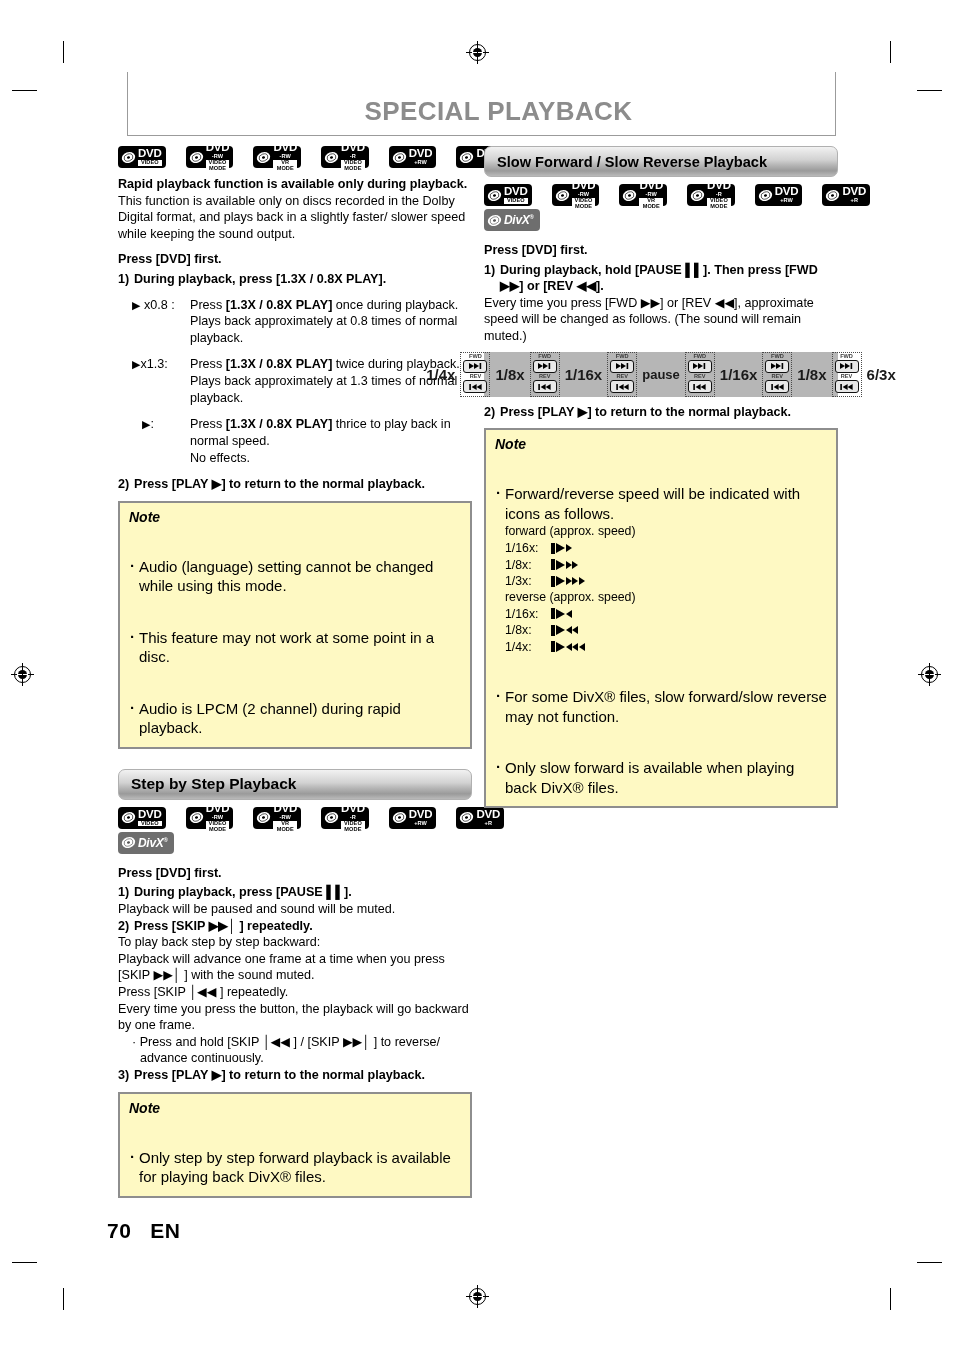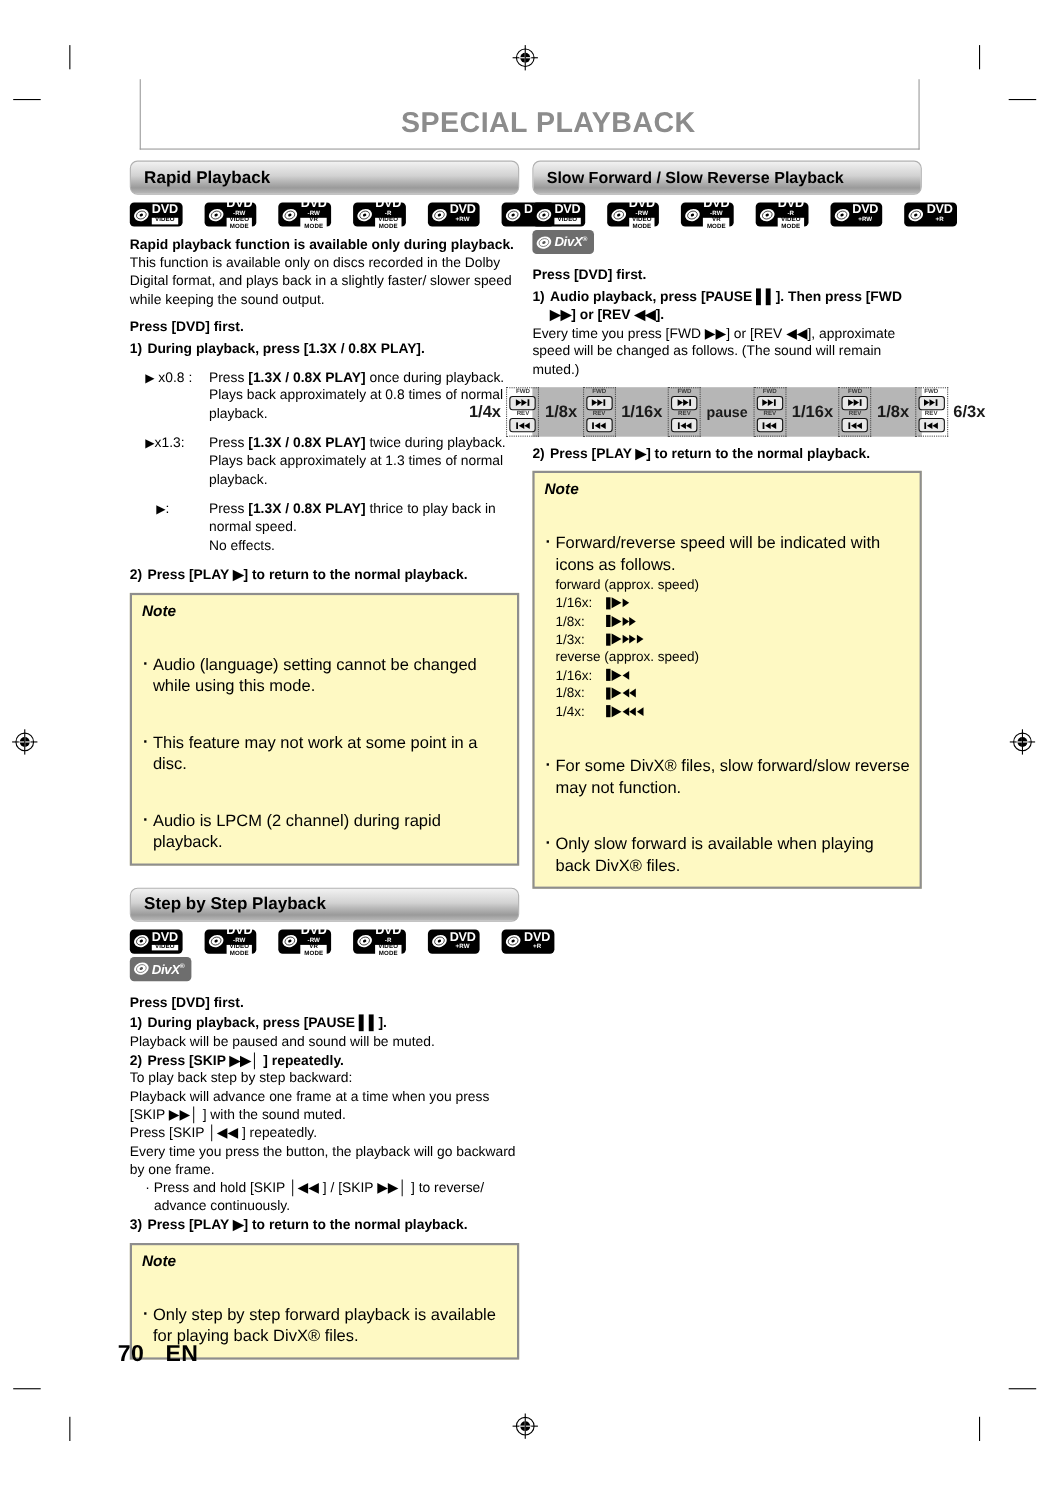--- a/index.html
+++ b/index.html
@@ -305,21 +305,20 @@
     <span class="reg-dot"></span>
   </div>
 
 <div class="title-box"></div>
 <div class="page-title">SPECIAL PLAYBACK</div>
 
 <div class="col col-left">
 
   <div>
 
-    <div class="sec-head">Rapid Playback</div>
 
     <div class="badge-row">
       <div class="badge">
         <svg class="disc-glyph" viewBox="0 0 20 20">
             <ellipse cx="10" cy="10" rx="9" ry="7.2" fill="#fff" transform="rotate(-20 10 10)"></ellipse>
             <ellipse cx="10" cy="10" rx="6" ry="4.6" fill="none" stroke="#000" stroke-width="0.8" transform="rotate(-20 10 10)"></ellipse>
             <ellipse cx="10" cy="10" rx="2.1" ry="1.6" fill="#000" transform="rotate(-20 10 10)"></ellipse>
           </svg>
         <span class="badge-txt">
           <span class="badge-main">DVD</span>
@@ -635,21 +634,21 @@
         <span class="badge-divx-text"><span>DivX</span><sup>®</sup></span>
       </div>
     </div>
 
     <div class="sp-9"></div>
     <p class="t bold">Press [DVD] first.</p>
     <div class="sp-3"></div>
 
     <div class="step">
       <span class="num">1)</span>
-      <span class="txt b">Audio playback, press [PAUSE ▌▌]. Then press [FWD ▶▶] or [REV ◀◀].</span>
+      <span class="txt b">During playback, hold [PAUSE ▌▌]. Then press [FWD ▶▶] or [REV ◀◀].</span>
     </div>
     <p class="t indent">Every time you press [FWD ▶▶] or [REV ◀◀], approximate speed will be changed as follows. (The sound will remain muted.)</p>
 
     <div class="speedbar">
       <span class="label">1/4x</span>
       <span class="btnstack">
         <span class="btncap">FWD</span>
         <span class="keybtn">
             <svg width="15" height="8" viewBox="0 0 15 8">
               <polygon points="1,1 6,4 1,7" fill="#000"></polygon>

